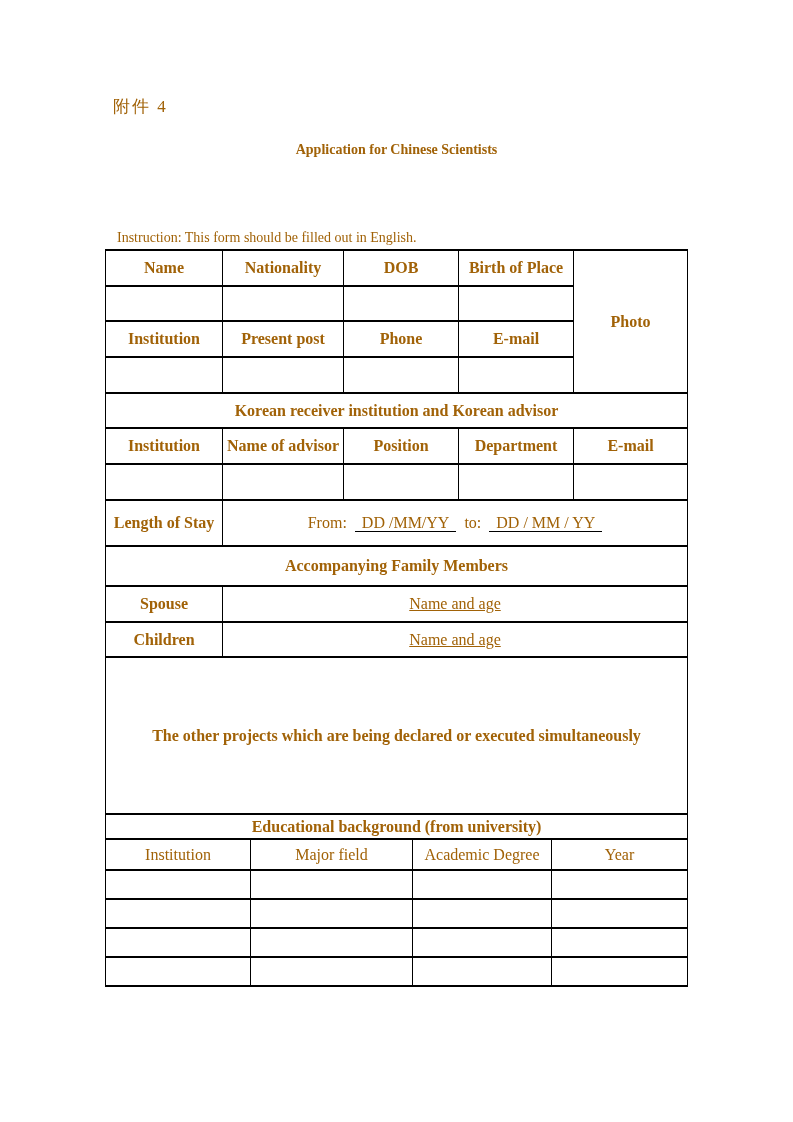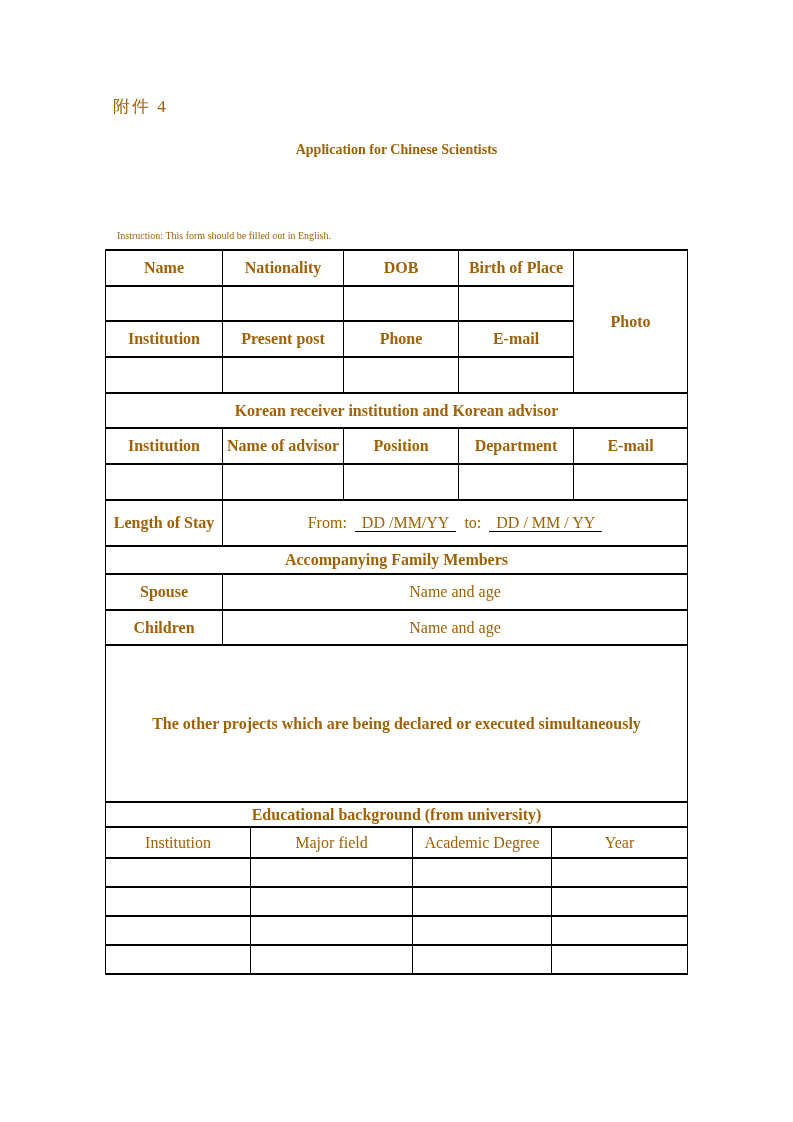--- a/index.html
+++ b/index.html
@@ -30,21 +30,21 @@
     width: 793px;
     text-align: center;
     font-weight: bold;
     font-size: 14px;
     line-height: 23px;
   }
   .instruction-line {
     position: absolute;
     left: 117px;
     top: 230px;
-    font-size: 10px;
+    font-size: 14px;
   }
   .tables-wrap {
     position: absolute;
     left: 105px;
     top: 249px;
     width: 584px;
   }
   table.form-table {
     border-collapse: collapse;
     table-layout: fixed;
@@ -57,20 +57,21 @@
     text-align: center;
     vertical-align: middle;
     font-size: 16px;
     overflow: hidden;
   }
   td.bold { font-weight: bold; }
   td.section-title { font-weight: bold; }
   td.left-text {
     text-align: left;
     padding-left: 10px;
+    text-decoration: underline;
   }
   td.projects-cell {
     vertical-align: top;
     text-align: left;
     padding: 5px 8px;
     font-weight: bold;
   }
   .underline-field {
     display: inline-block;
     border-bottom: 1px solid #000;
@@ -146,21 +147,21 @@
         <td></td>
         <td></td>
         <td></td>
       </tr>
       <tr style="height:46px">
         <td class="bold">Length of Stay</td>
         <td colspan="4" class="stay-cell">
           <span class="stay-text"><span>From:</span> <span class="underline-field">DD /MM/YY</span> <span>to:</span> <span class="underline-field">DD / MM / YY</span></span>
         </td>
       </tr>
-      <tr style="height:28px">
+      <tr style="height:40px">
         <td colspan="5" class="section-title">Accompanying Family Members</td>
       </tr>
       <tr style="height:36px">
         <td class="bold">Spouse</td>
         <td colspan="4" class="left-text">Name and age</td>
       </tr>
       <tr style="height:35px">
         <td class="bold">Children</td>
         <td colspan="4" class="left-text">Name and age</td>
       </tr>

